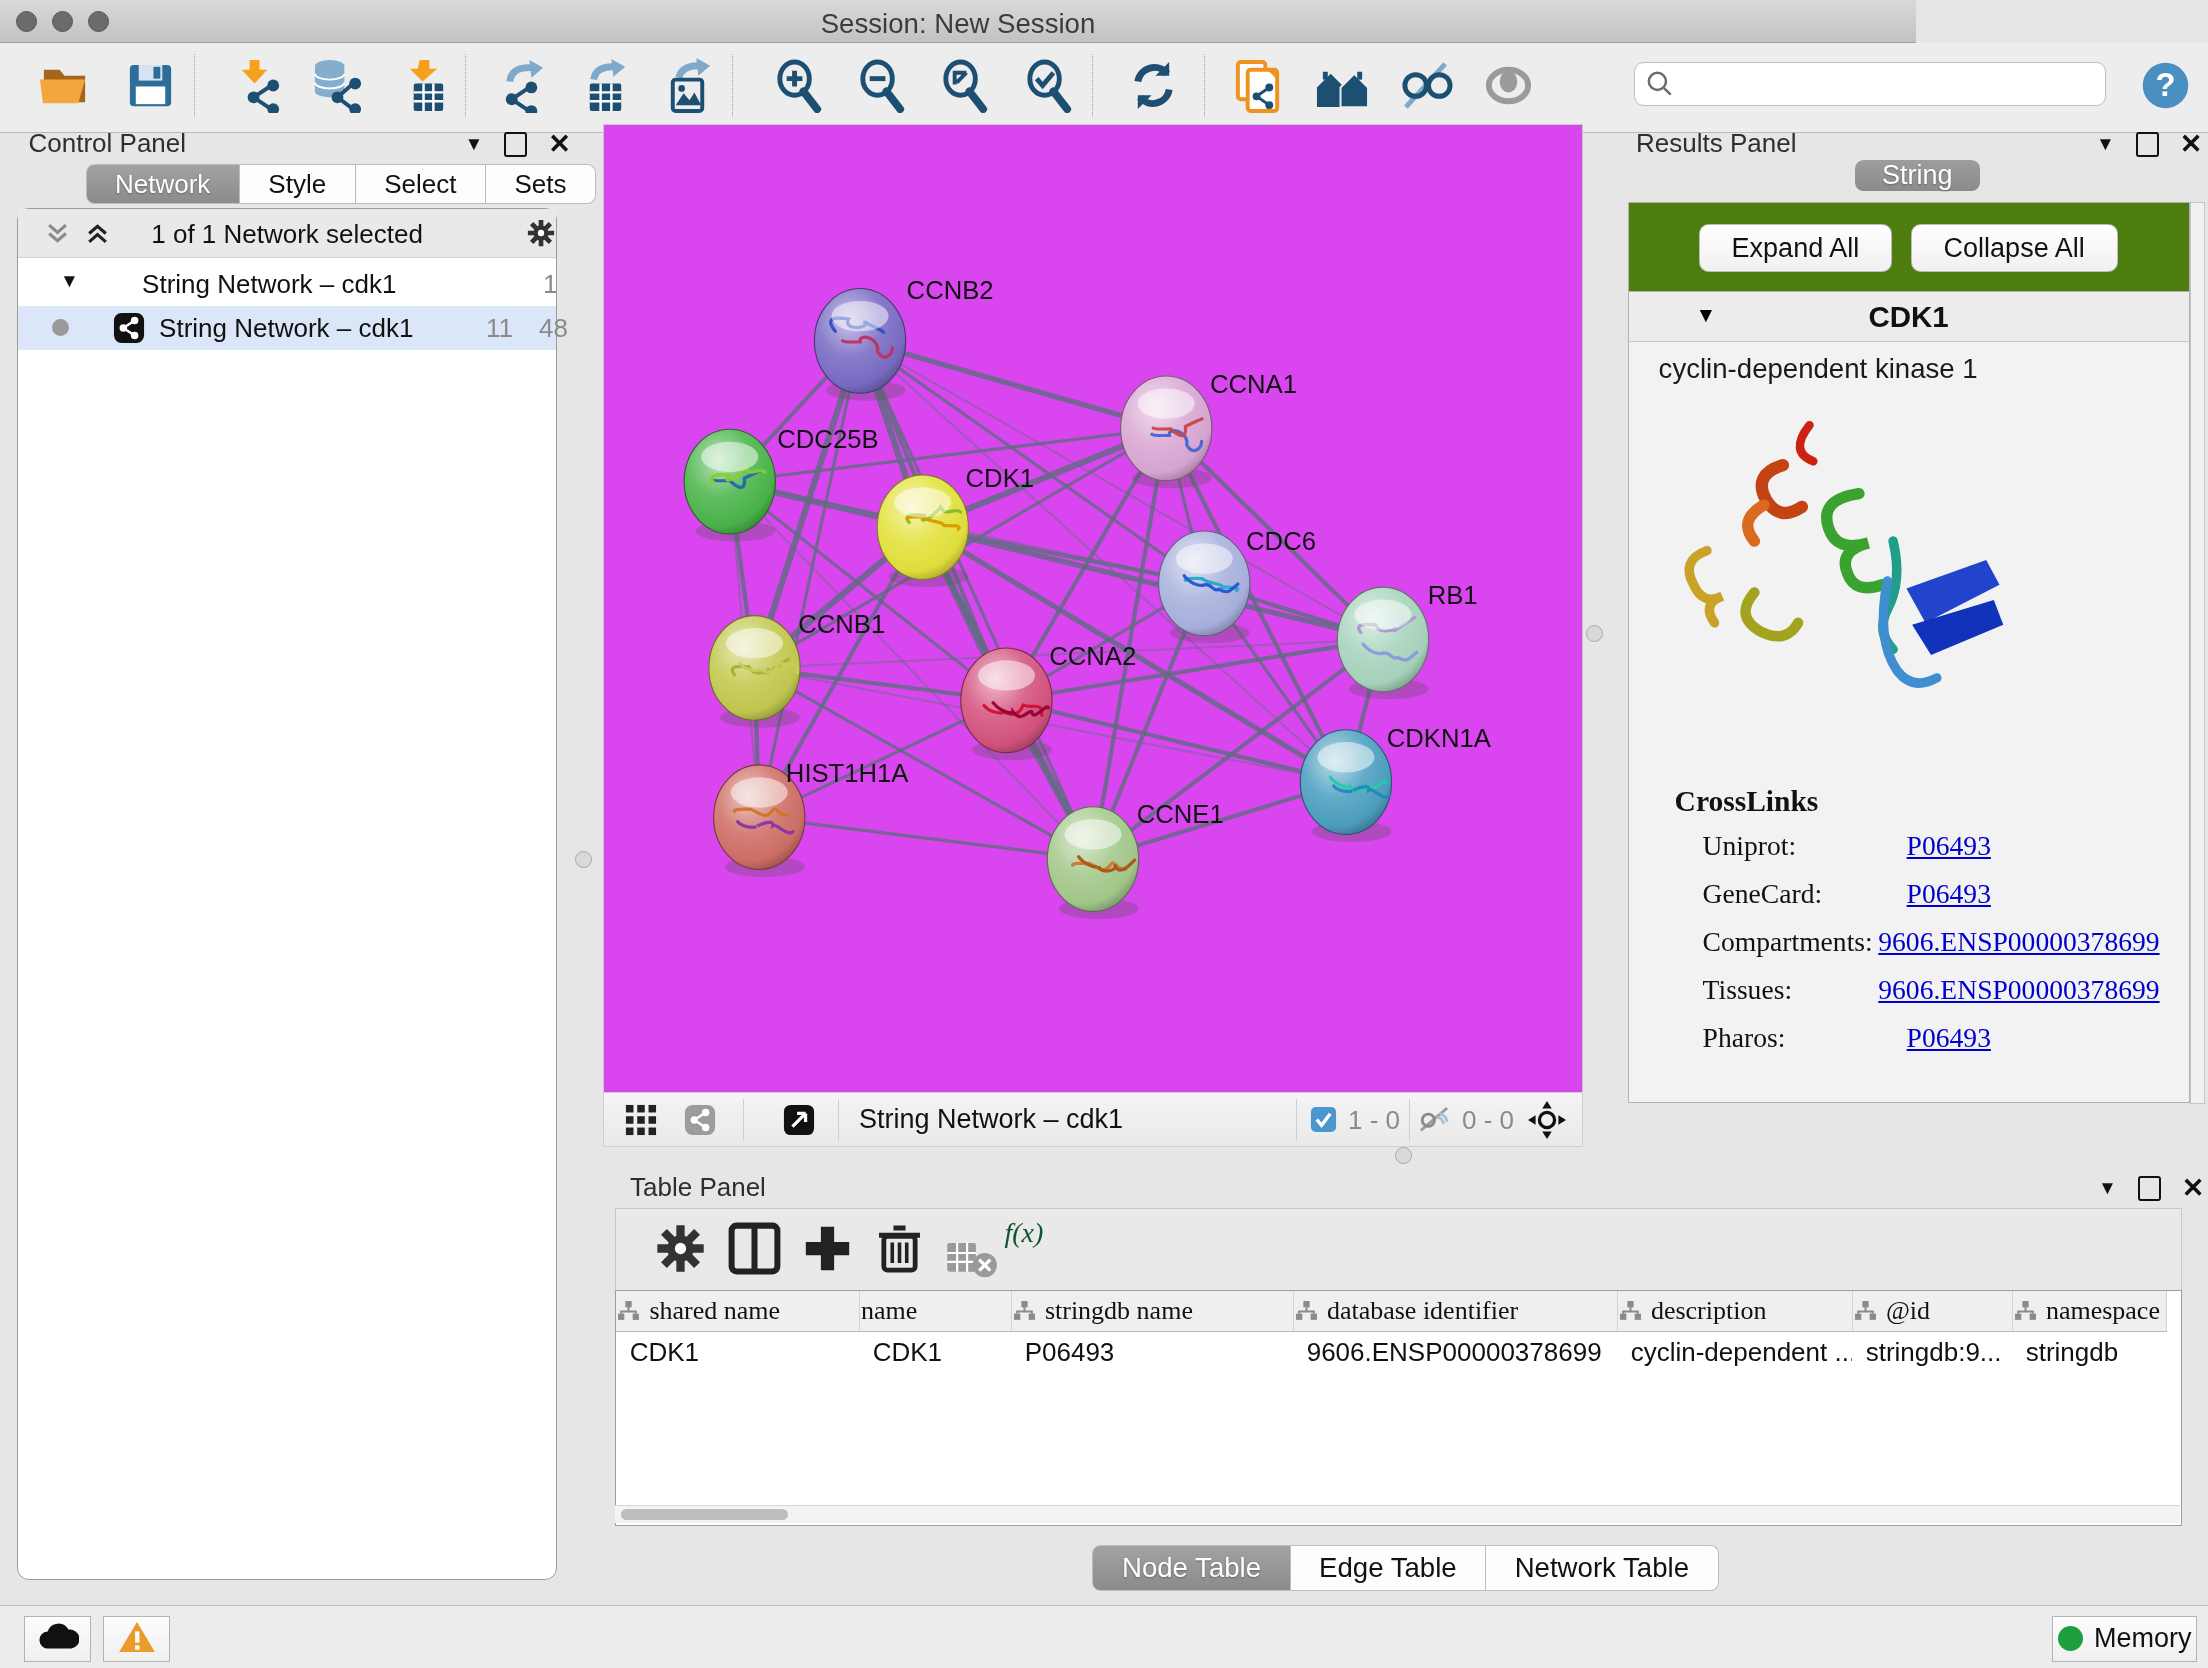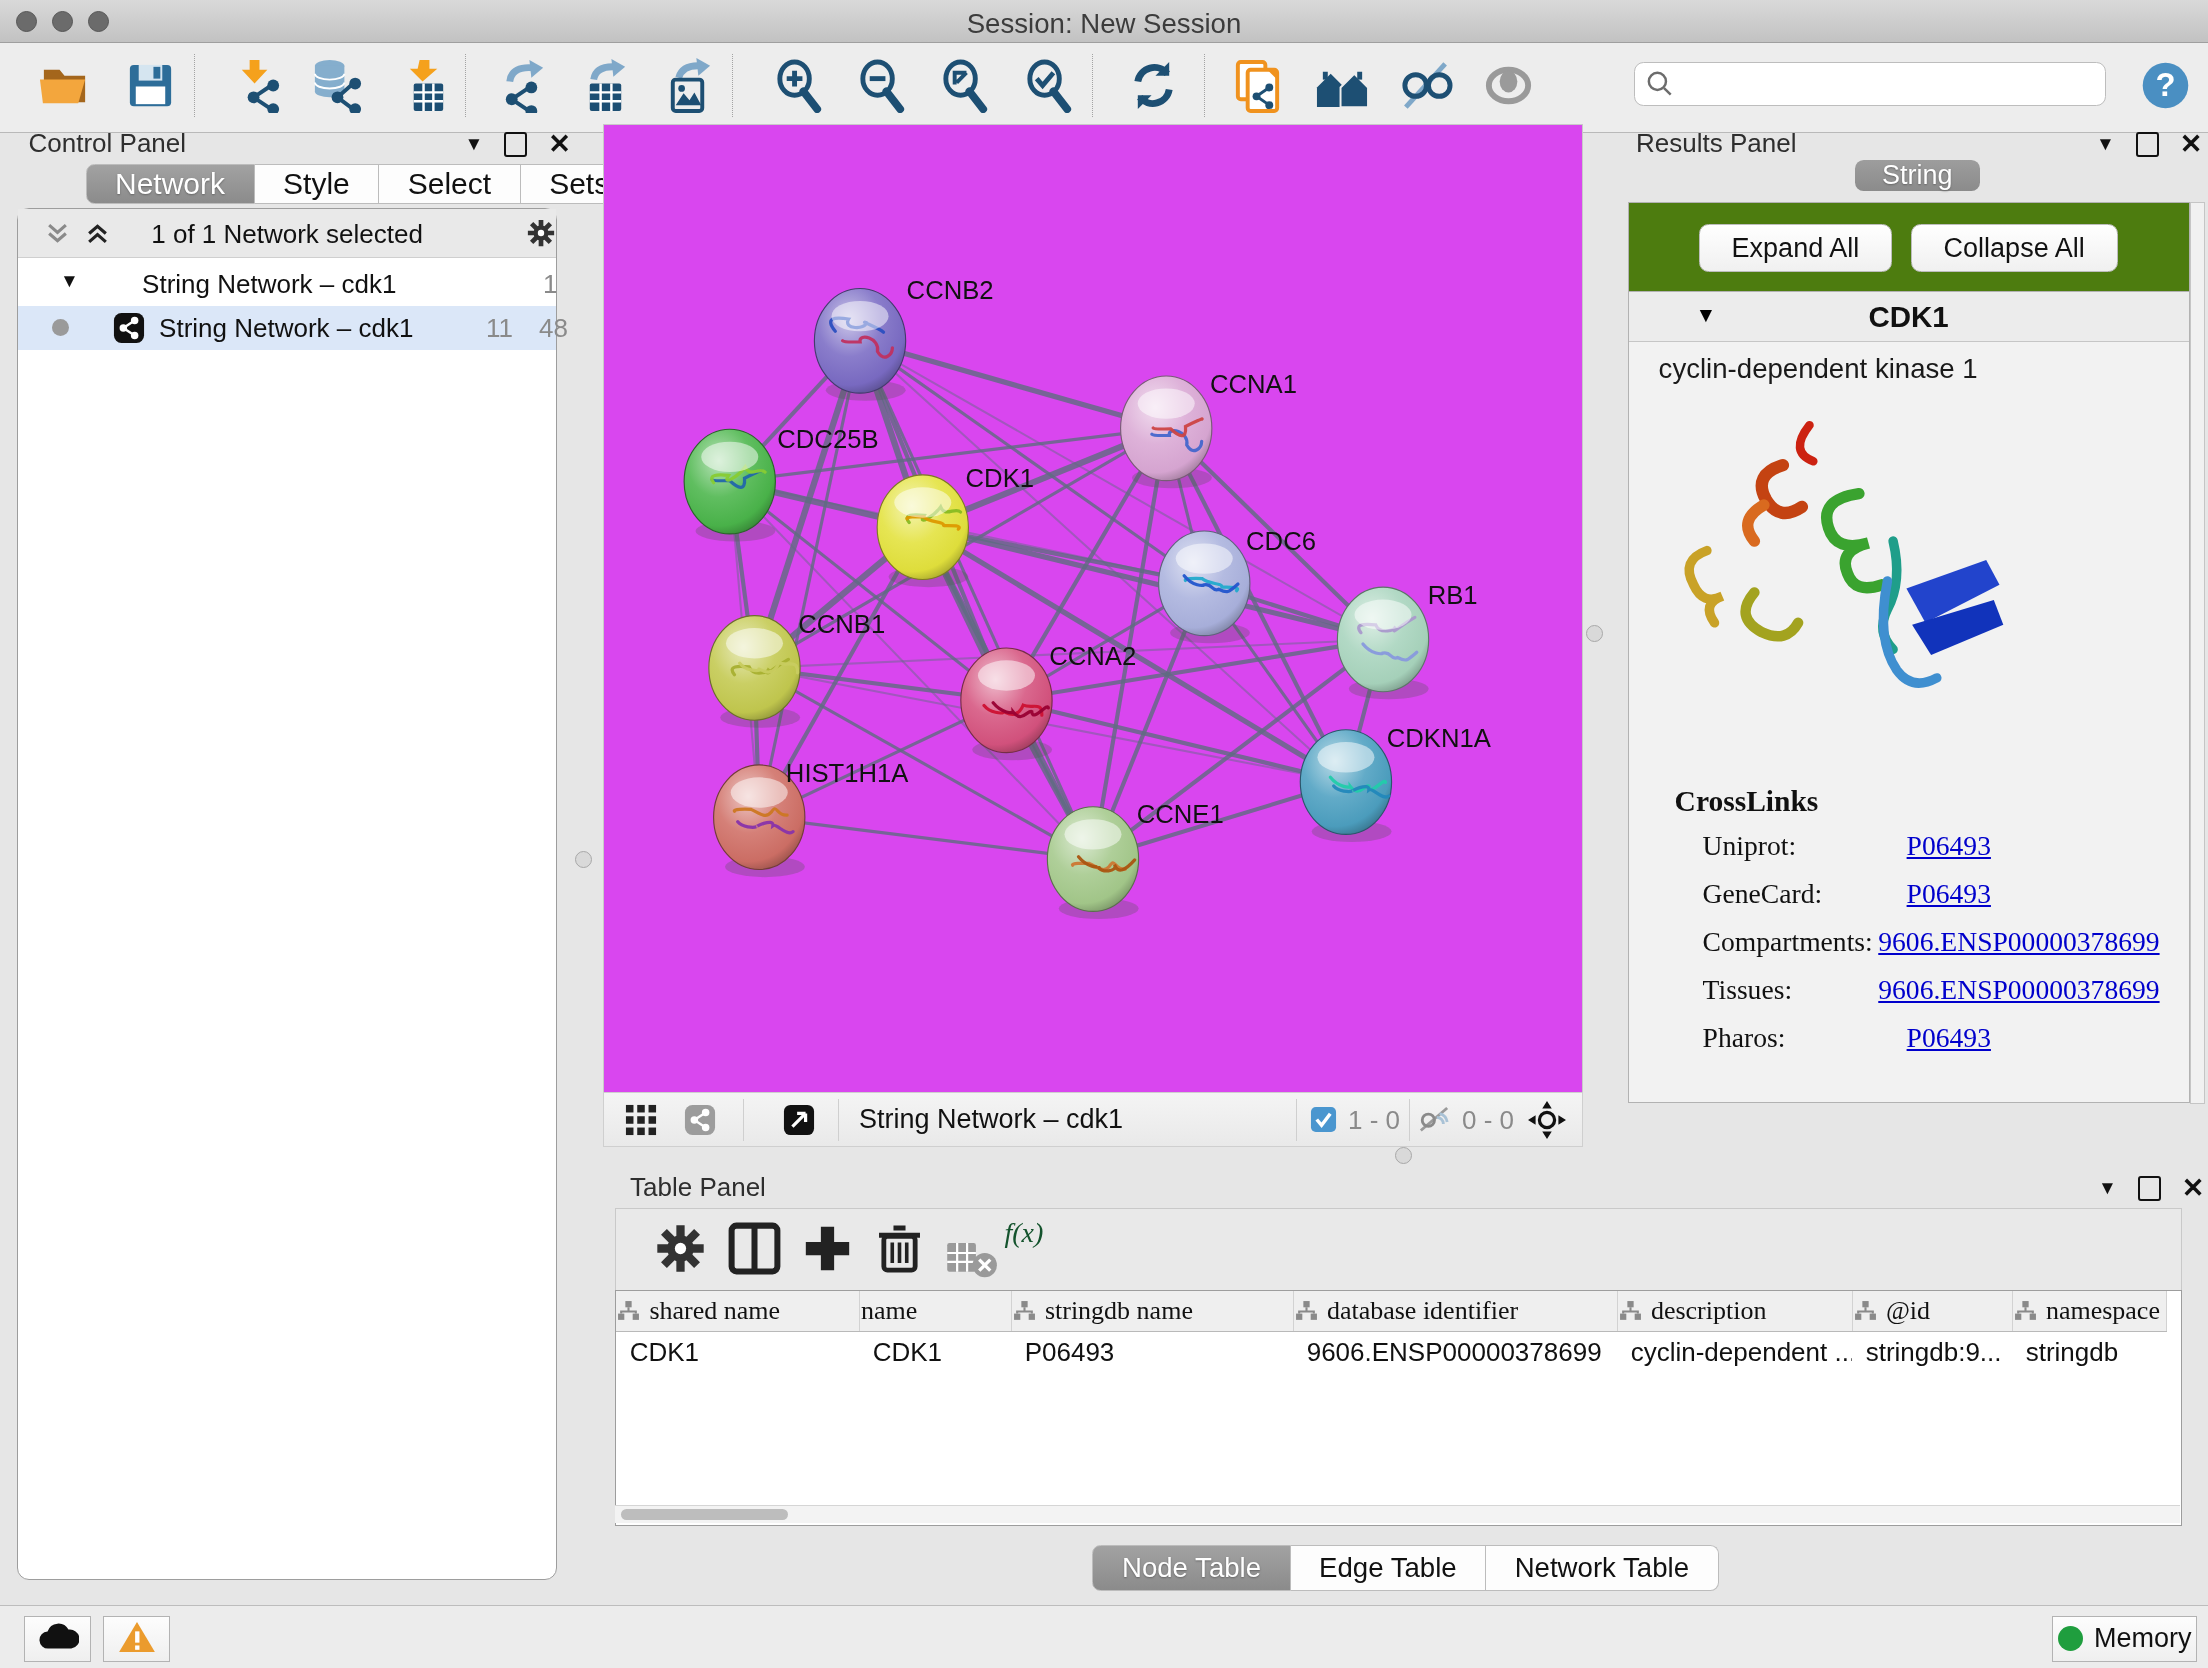--- a/index.html
+++ b/index.html
@@ -1,37 +1,37 @@
 <!DOCTYPE html>
 <html style="font-size:15px"><head>
 <meta charset="utf-8">
 <style>
   html,body{margin:0;padding:0;}
   body{width:2208px;height:1668px;background:#e6e6e6;font-family:"Liberation Sans",sans-serif;overflow:hidden;position:relative;}
   .abs{position:absolute;}
   
-  #titlebar{left:0;top:0;width:2208px;height:42px;background:linear-gradient(#d9d9d9,#c2c2c2);border-bottom:1px solid #9f9f9f;}
+  #titlebar{left:0;top:0;width:1916px;height:42px;background:linear-gradient(#d9d9d9,#c2c2c2);border-bottom:1px solid #9f9f9f;}
   .tdot{width:19px;height:19px;border-radius:50%;background:#6b6b6b;border:1px solid #565656;top:10.5px;}
   #win-title{width:100%;text-align:center;top:7.6px;font-size:27.6px;color:#3c3c3c;}
   
   #toolbar{left:0;top:43px;width:2208px;height:89px;background:#ededed;border-bottom:1px solid #b9b9b9;}
   .tbi{position:absolute;top:15px;width:55px;height:55px;cursor:pointer;}
   .tsep{position:absolute;top:11.4px;width:0;height:63px;border-left:1.9px dotted #a3a3a3;}
   #search-wrap{left:1634px;top:19px;width:470px;height:42px;background:#fff;border:1.9px solid #bdbdbd;border-radius:9.5px;}
   #search-input{position:absolute;left:49px;top:1.9px;width:399px;height:34px;border:none;outline:none;font-size:25px;background:transparent;}
   
   .ptitle{font-size:26px;color:#2e2e2e;}
   .wicons{display:flex;gap:21px;align-items:center;}
   .wicons .tri{font-size:19px;color:#111;}
   .wicons .sq{width:19px;height:21px;border:2.9px solid #111;border-radius:2.9px;}
   .wicons .xx{font-size:27px;font-weight:bold;color:#111;line-height:19px;}
   
   #control-panel{left:9.5px;top:124px;width:554px;height:1457px;}
   .tabrow{display:flex;}
-  .tab{height:38px;line-height:38px;padding:0 28.5px;background:#fdfdfd;border:1px solid #bcbcbc;border-left:none;font-size:30px;color:#111;cursor:pointer;}
+  .tab{height:38px;line-height:38px;padding:0 28.5px;background:#fdfdfd;border:1px solid #bcbcbc;border-left:none;font-size:26px;color:#111;cursor:pointer;}
   .tab:first-child{border-left:1px solid #bcbcbc;border-radius:8.6px 0 0 8.6px;}
   .tab:last-child{border-radius:0 8.6px 8.6px 0;}
   .tab.sel{background:linear-gradient(#a2a2a2,#8b8b8b);color:#fff;text-shadow:0 1px 1.9px #666;}
   #net-list-box{left:7.6px;top:84px;width:538px;height:1370px;background:#fff;border:1.9px solid #9d9d9d;border-radius:12px;}
   #net-list-head{left:0;top:0;width:100%;height:48px;background:#e9e9e9;border-bottom:1px solid #cfcfcf;}
   .trow{position:absolute;left:0;width:100%;height:44px;font-size:26px;color:#111;}
   .trow.sel{background:#dbe7f8;}
   .num{color:#8a8a8a;}
   
   #canvas{left:603px;top:124px;width:978px;height:968px;background:#d946ef;border:1px solid #c9c9c9;}

